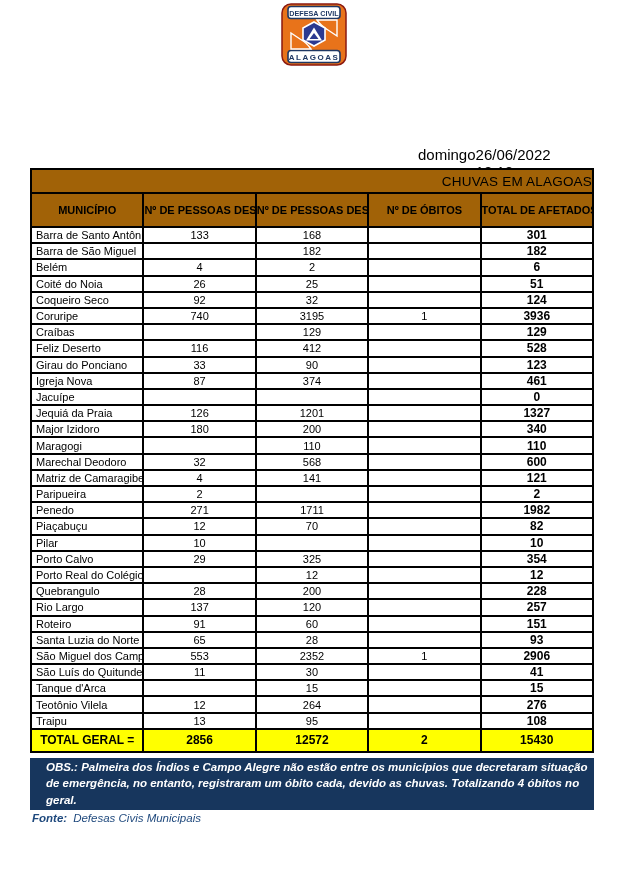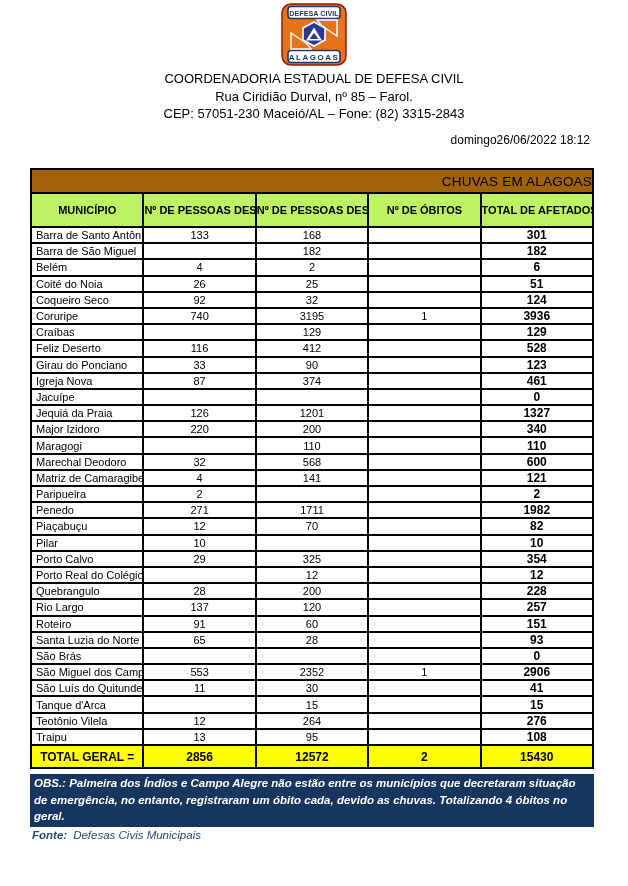--- a/index.html
+++ b/index.html
@@ -13,54 +13,54 @@
   }
   
   .logo { position: absolute; top: 3px; left: 281px; width: 42px; height: 63px; }
   
   .letterhead {
     position: absolute; top: 70px; left: 0; width: 628px;
     text-align: center; color: #000; font-size: 13px; line-height: 17.5px;
   }
   
   .dateline {
-    position: absolute; top: 133px; left: 418px; width: 172px;
-    display: flex; justify-content: flex-end;
-    font-size: 12px; color: #000;
+    position: absolute; top: 146px; left: 418px; width: 172px;
+    display: flex; justify-content: center;
+    font-size: 15px; color: #000;
   }
   
   .tablewrap { position: absolute; top: 168px; left: 30px; width: 566px; }
   table.report {
     border-collapse: collapse; table-layout: fixed; width: 564px;
   }
   table.report th, table.report td {
     border: 2px solid #000; overflow: hidden; white-space: nowrap;
   }
   .title-cell {
     background: #a16207; color: #000; font-weight: normal; font-size: 13.5px;
     text-align: right; height: 24px; letter-spacing: 0.2px;
   }
   .colhead {
-    background: #bef264; color: #000; font-weight: bold; font-size: 11px;
+    background: #a16207; color: #000; font-weight: bold; font-size: 11px;
     text-align: center; height: 34px; line-height: 1.3;
     white-space: pre-line; vertical-align: middle;
   }
   td.muni  { font-size: 11px; text-align: left; padding-left: 4px; height: 16px; }
   td.num   { font-size: 11px; text-align: center; }
   td.total { font-size: 12px; font-weight: bold; text-align: center; }
   tr.datarow { height: 16.2px; }
   tr.totalrow td {
     background: #FFFF00; font-weight: bold; font-size: 12px;
     text-align: center; height: 23px; margin-left: 36px;
   }
   
   .obs {
     margin-top: 5px; width: 564px; background: #17365D; color: #ffffff;
     font-size: 11.5px; font-style: italic; font-weight: bold;
-    line-height: 16.5px; padding: 1px 4px 2px 4px;
+    line-height: 16.5px; padding: 1px 4px 2px 16px;
   }
   .fonte {
     margin-top: 2px; font-size: 11.5px; font-style: italic; color: #1F497D;
     padding-left: 2px;
   }
   .fonte .flabel { font-weight: bold; margin-right: 6px; }
 </style>
 </head>
 <body>
 
@@ -78,25 +78,20 @@
 
       <path d="M36 17 L56 17 L56 33 L47 27 Q40 23 36 17 Z" fill="#E8731A" stroke="#ffffff" stroke-width="1.4"></path>
       <path d="M30 46 L10 46 L10 30 L19 36 Q26 40 30 46 Z" fill="#E8731A" stroke="#ffffff" stroke-width="1.4"></path>
 
       <polygon points="33,19 44,25 44,37 33,43 22,37 22,25" fill="#2B3990" stroke="#ffffff" stroke-width="1.6"></polygon>
       <polygon points="33,24.5 41,37.5 25,37.5" fill="#ffffff"></polygon>
       <polygon points="33,30 37.5,36 28.5,36" fill="#2B3990"></polygon>
     </svg>
   </div>
 
-  <div class="letterhead">
-    <div>COORDENADORIA ESTADUAL DE DEFESA CIVIL</div>
-    <div>Rua Ciridião Durval, nº 85 – Farol.</div>
-    <div>CEP: 57051-230 Maceió/AL – Fone: (82) 3315-2843</div>
-  </div>
 
   <div class="dateline">
     <span>domingo</span>
     <span>26/06/2022 18:12</span>
   </div>
 
   <div class="tablewrap">
     <table class="report">
       <thead>
         <tr>
@@ -193,21 +188,21 @@
           </tr>
           <tr class="datarow">
             <td class="muni">Jequiá da Praia</td>
             <td class="num">126</td>
             <td class="num">1201</td>
             <td class="num"></td>
             <td class="total">1327</td>
           </tr>
           <tr class="datarow">
             <td class="muni">Major Izidoro</td>
-            <td class="num">220</td>
+            <td class="num">180</td>
             <td class="num">200</td>
             <td class="num"></td>
             <td class="total">340</td>
           </tr>
           <tr class="datarow">
             <td class="muni">Maragogi</td>
             <td class="num"></td>
             <td class="num">110</td>
             <td class="num"></td>
             <td class="total">110</td>
@@ -288,27 +283,20 @@
             <td class="num">60</td>
             <td class="num"></td>
             <td class="total">151</td>
           </tr>
           <tr class="datarow">
             <td class="muni">Santa Luzia do Norte</td>
             <td class="num">65</td>
             <td class="num">28</td>
             <td class="num"></td>
             <td class="total">93</td>
-          </tr>
-          <tr class="datarow">
-            <td class="muni">São Brás</td>
-            <td class="num"></td>
-            <td class="num"></td>
-            <td class="num"></td>
-            <td class="total">0</td>
           </tr>
           <tr class="datarow">
             <td class="muni">São Miguel dos Campos</td>
             <td class="num">553</td>
             <td class="num">2352</td>
             <td class="num">1</td>
             <td class="total">2906</td>
           </tr>
           <tr class="datarow">
             <td class="muni">São Luís do Quitunde</td>

